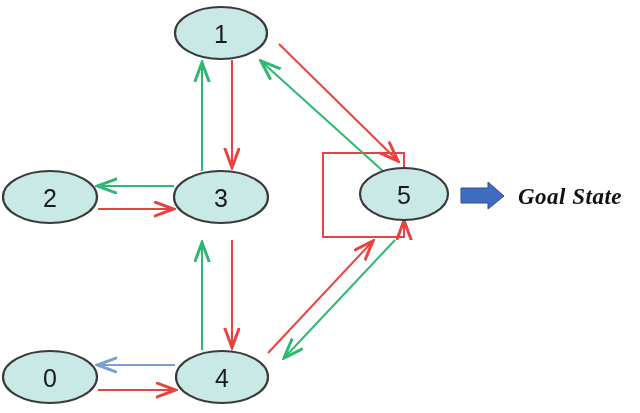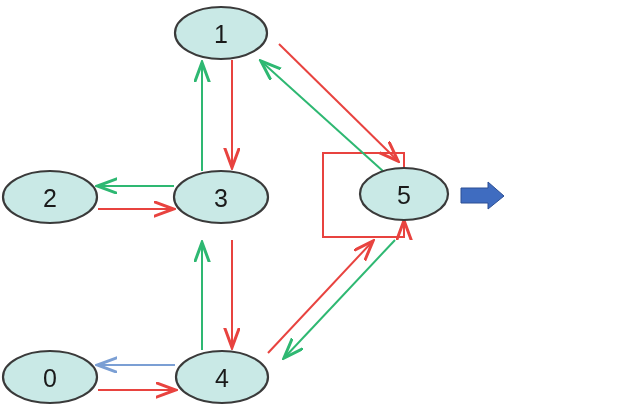--- a/index.html
+++ b/index.html
@@ -129,14 +129,15 @@
     <g>
       <ellipse class="node-ellipse" cx="222" cy="377" rx="46" ry="26"></ellipse>
       <text class="node-label" x="222" y="378">4</text>
     </g>
 
     <g>
       <path class="goal-arrow-shape" d="M 461,188 L 488,188 L 488,182 L 504,196 L 488,209 L 488,203 L 461,203 Z"></path>
     </g>
   </svg>
 
+  <div class="goal-label" style="left:518px; top:184px;">Goal State</div>
 
 </div>
 
 </body></html>

